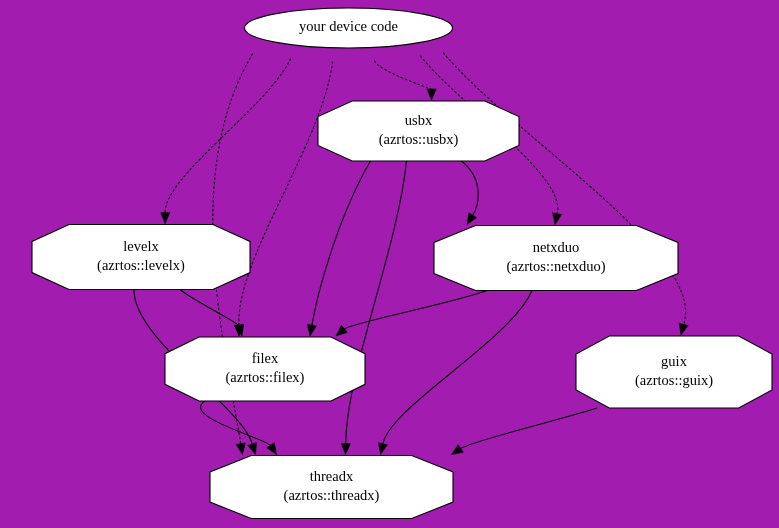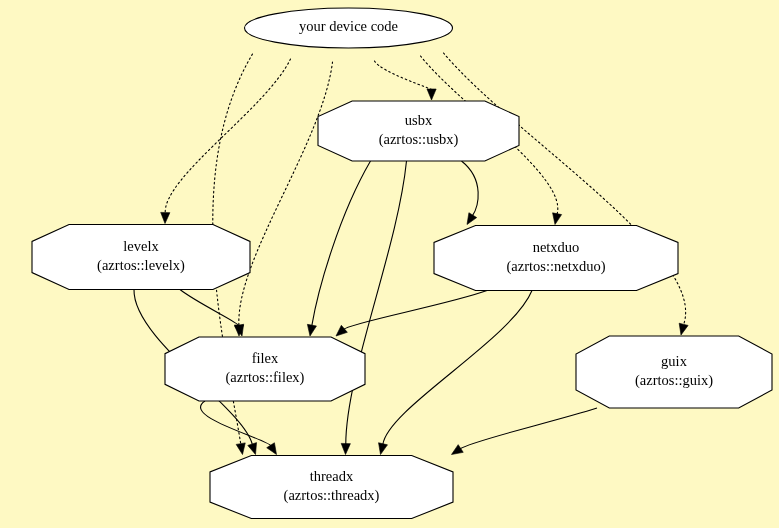--- a/index.html
+++ b/index.html
@@ -10,21 +10,21 @@
   body {
     width: 779px;
     height: 528px;
     font-family: "Liberation Serif", "DejaVu Serif", serif;
     overflow: hidden;
   }
   #graph-root {
     position: relative;
     width: 779px;
     height: 528px;
-    background: #fef9c3;
+    background: #a21caf;
   }
   svg#graph-canvas {
     display: block;
     width: 779px;
     height: 528px;
   }
   .node-shape {
     fill: #ffffff;
     stroke: #000000;
     stroke-width: 1.1;

